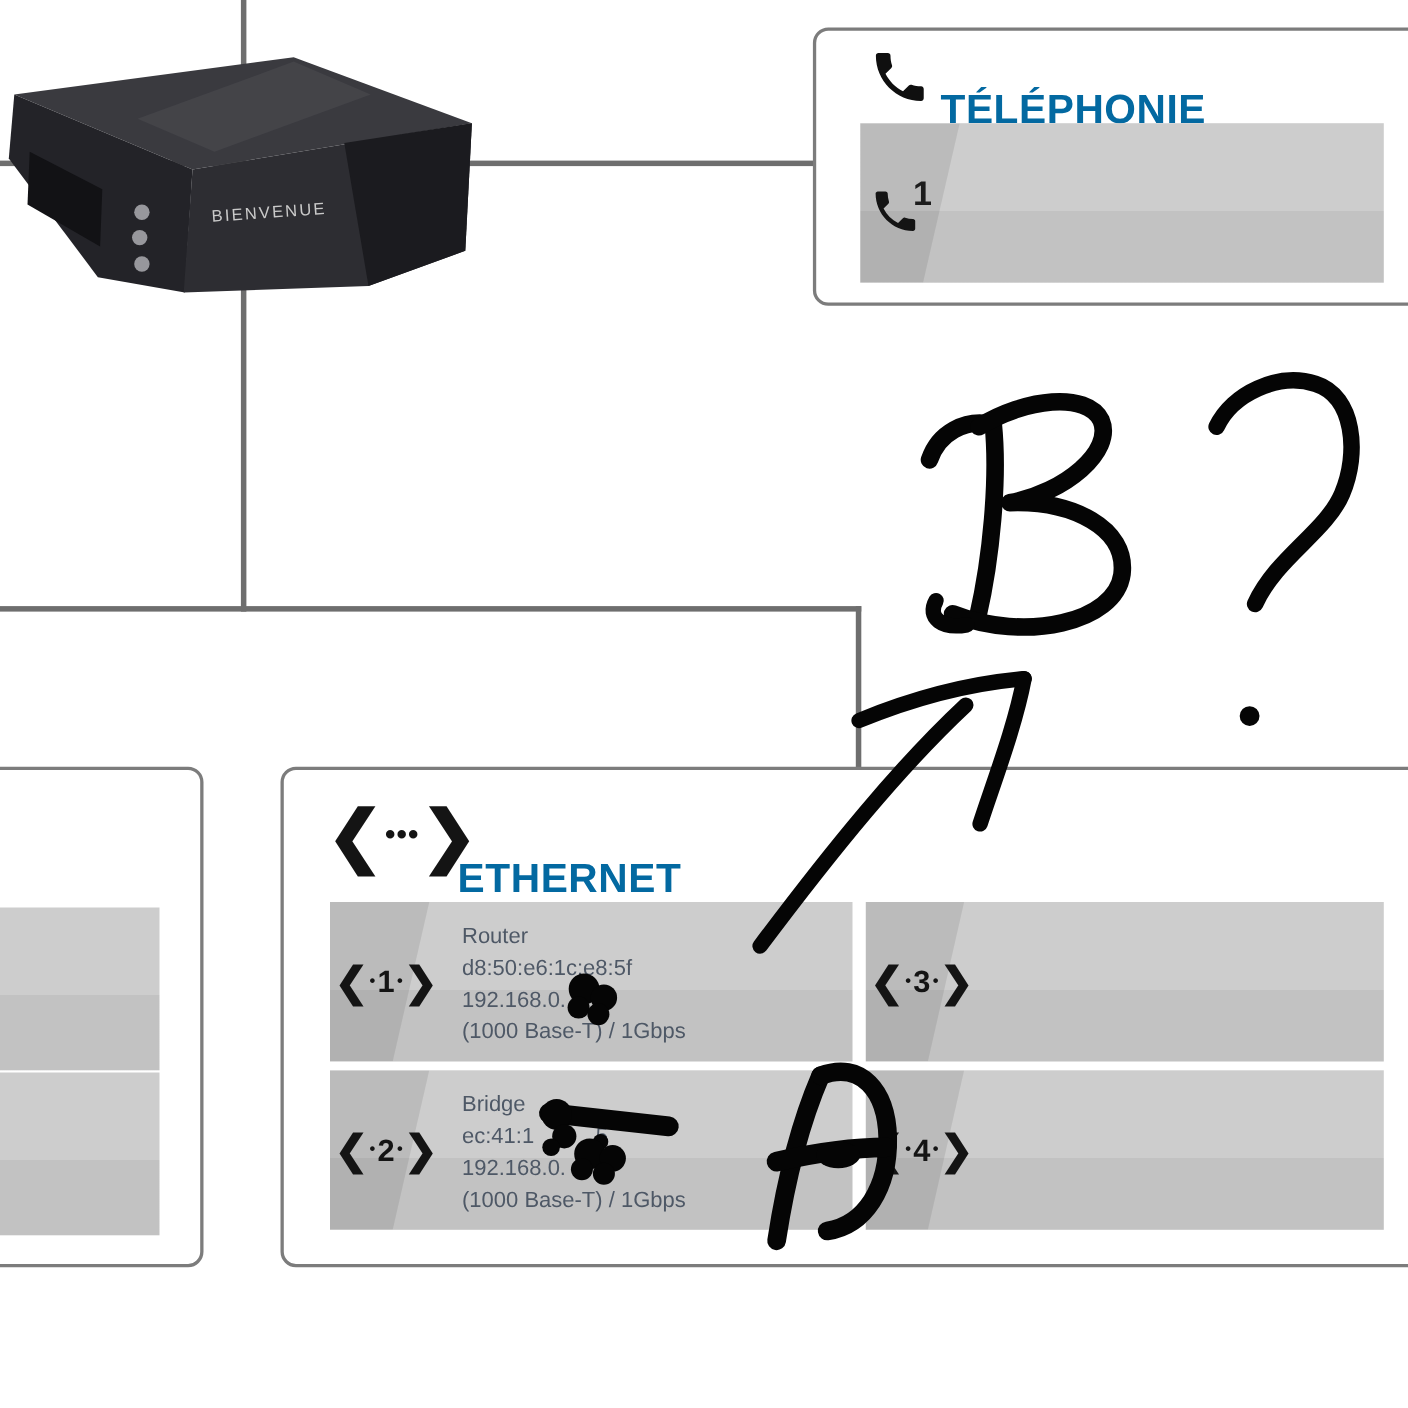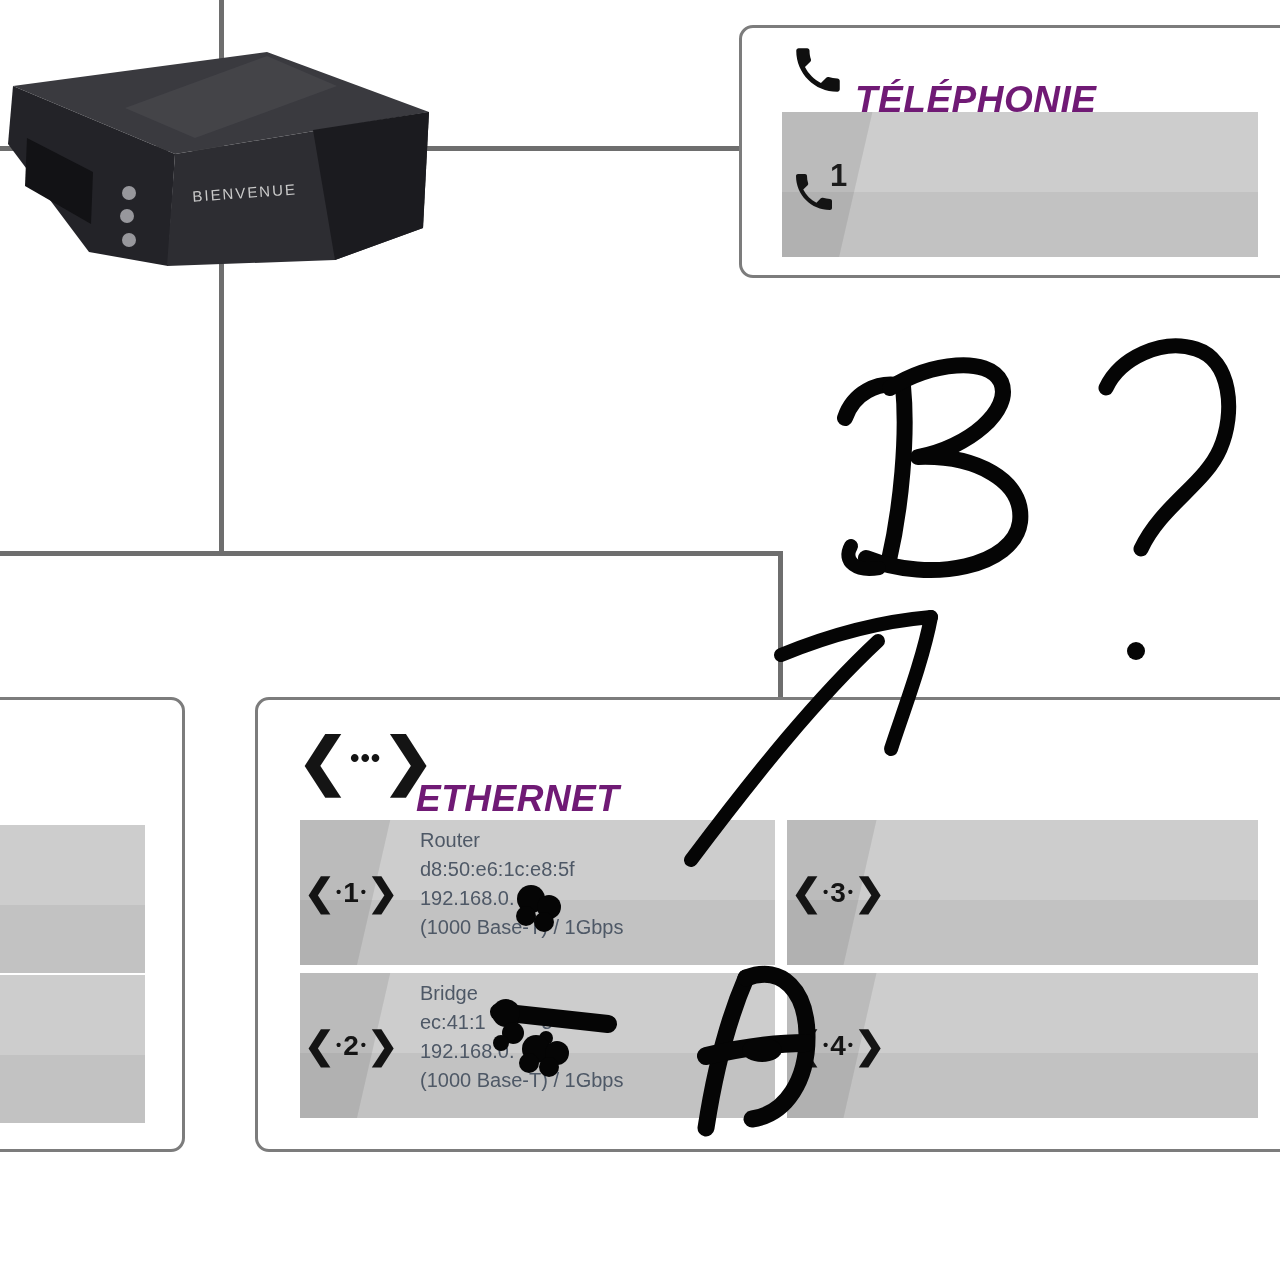--- a/index.html
+++ b/index.html
@@ -12,21 +12,21 @@
   .h1{left:0;top:146px;width:744px;height:5px;}
   .h2{left:0;top:551px;width:783px;height:5px;}
   .v2{left:778px;top:551px;width:5px;height:152px;}
 
   
   .panel{position:absolute;background:#fff;border:3px solid #7c7c7c;border-radius:14px;box-sizing:border-box;}
   .panel-phone{left:739px;top:25px;width:560px;height:253px;}
   .panel-left{left:-45px;top:697px;width:230px;height:455px;}
   .panel-eth{left:255px;top:697px;width:1045px;height:455px;}
 
-  .ptitle{position:absolute;font-size:37px;color:#701a75;letter-spacing:.5px;white-space:nowrap;font-style:italic;}
+  .ptitle{position:absolute;font-size:37px;color:#0369a1;letter-spacing:.5px;white-space:nowrap;}
   .phone-title{left:113px;top:20px;}
   .eth-title{left:136px;top:47px;margin-left:22px;}
 
   
   .grow{position:absolute;background:linear-gradient(to bottom,#cdcdcd 0 55%,#c2c2c2 55% 100%);}
   .pshade{position:absolute;inset:0;background:rgba(0,0,0,.085);clip-path:polygon(0 0,19% 0,12% 100%,0 100%);pointer-events:none;}
 
   
   .phone-row{left:40px;top:84px;width:476px;height:145px;}
   .phone-hdr-icon{position:absolute;left:47px;top:6px;width:58px;height:72px;}
@@ -42,21 +42,21 @@
   
   .pcell{position:absolute;width:475px;height:145px;background:linear-gradient(to bottom,#cdcdcd 0 55%,#c2c2c2 55% 100%);}
   .c1{left:42px;top:120px;}
   .c2{left:42px;top:273px;}
   .c3{left:529px;top:120px;width:471px;}
   .c4{left:529px;top:273px;width:471px;}
   .pico{position:absolute;left:4px;top:0;height:100%;display:flex;align-items:center;color:#141414;}
   .pico .pbr{font-size:37px;font-weight:700;line-height:1;}
   .pico .pdot{font-size:15px;font-weight:700;margin:0 1px;transform:translateY(-1px);}
   .pico .pnum{font-size:28px;font-weight:700;margin:0 1px;}
-  .pinfo{position:absolute;left:120px;top:6px;}
+  .pinfo{position:absolute;left:120px;top:17px;}
   .tline{font-size:20px;line-height:29px;color:#4e5866;white-space:nowrap;}
   .mac-gap{display:inline-block;width:56px;}
 
   
   .lrow{position:absolute;left:0;width:187px;height:148px;background:linear-gradient(to bottom,#cdcdcd 0 54%,#c2c2c2 54% 100%);}
   .lr1{top:125px;}
   .lr2{top:275px;}
 
   
   .device{position:absolute;left:5px;top:46px;width:428px;height:228px;}

